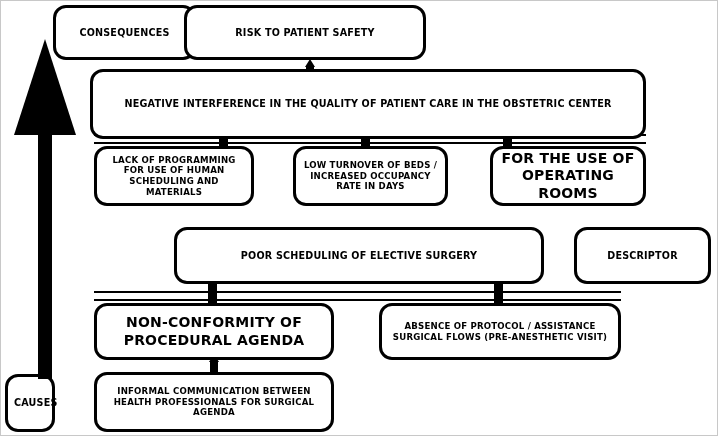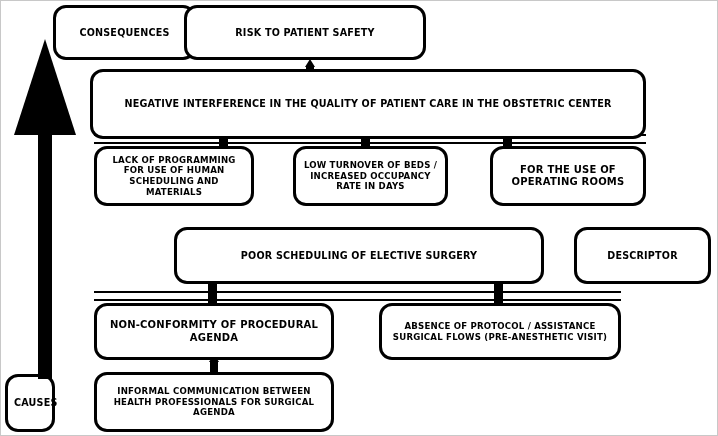--- a/index.html
+++ b/index.html
@@ -31,21 +31,21 @@
     font-weight: bold;
     letter-spacing: 0.2px;
     line-height: 1.25;
     z-index: 3;
     padding: 2px 6px;
   }
   .node .txt { display: block; width: 100%; }
 
   
   .fs-10 { font-size: 9.6px; }
-  .fs-9  { font-size: 10px; }
+  .fs-9  { font-size: 14px; }
   .fs-85 { font-size: 8.6px; }
 
   
   .shaft {
     position: absolute;
     background: #000000;
     z-index: 2;
   }
   .hline {
     position: absolute;

